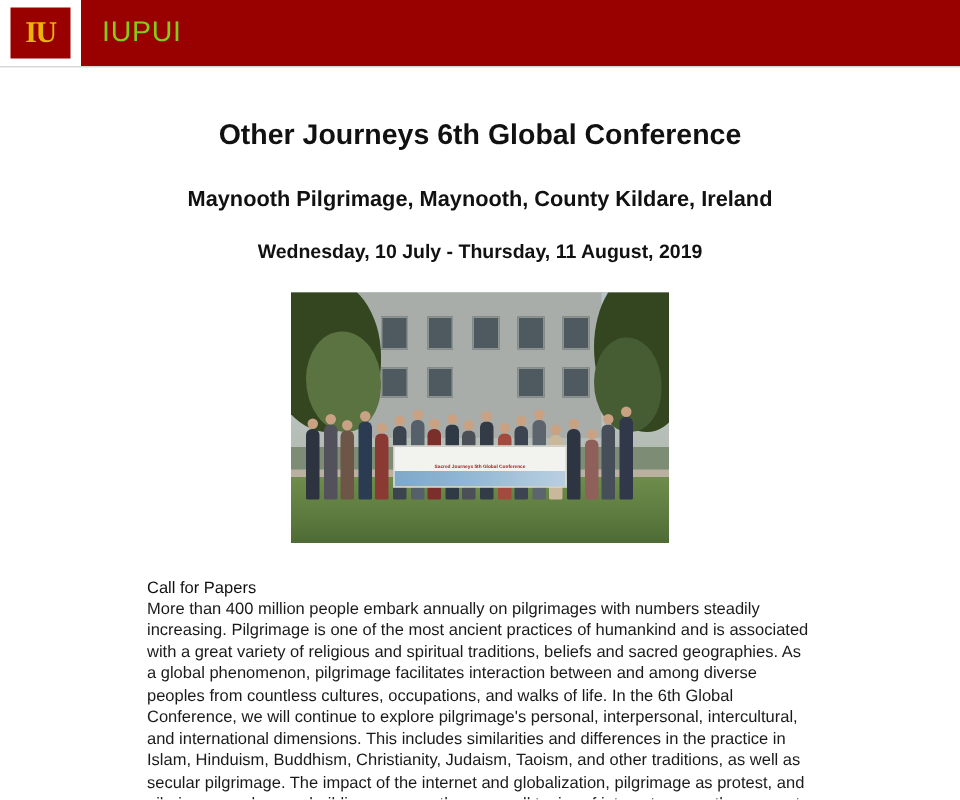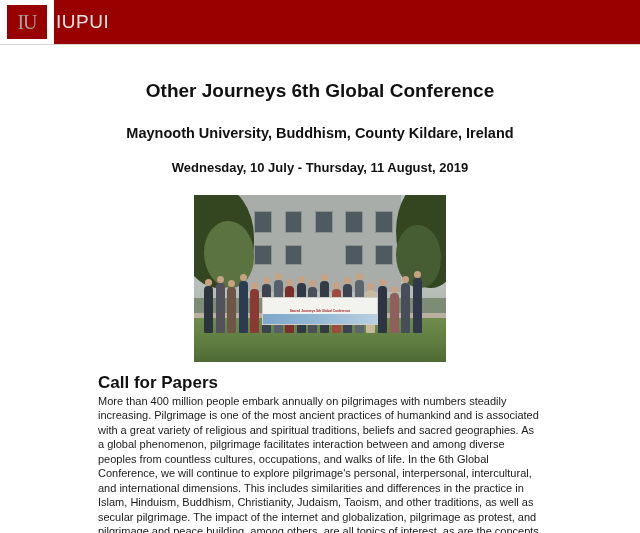--- a/index.html
+++ b/index.html
@@ -37,32 +37,32 @@
   }
   .logo-square {
     width: 40px;
     height: 34px;
     background: #990000;
     display: flex;
     align-items: center;
     justify-content: center;
   }
   .logo-iu {
-    color: #a3a3a3;
+    color: #eab308;
     font-family: "Liberation Serif", serif;
-    font-weight: normal;
+    font-weight: bold;
     font-size: 20px;
     line-height: 1;
     letter-spacing: -1px;
   }
   .wordmark {
-    color: #e5e5e5;
+    color: #84cc16;
     font-size: 19px;
     letter-spacing: 0.5px;
-    padding-left: 2px;
+    padding-left: 14px;
     font-weight: normal;
   }
   .header-rule {
     width: 100%;
     height: 1px;
     background: #d8d8d8;
   }
 
   
   .content {
@@ -196,24 +196,24 @@
   .banner-strip {
     position: absolute;
     left: 0; bottom: 0;
     width: 100%;
     height: 38%;
     background: linear-gradient(to right, #7fa8c9 0%, #8fb6d3 40%, #b9cfe0 100%);
   }
 
   
   .cfp-head {
-    font-size: 17px;
-    font-weight: bold;
+    font-size: 11px;
+    font-weight: normal;
     color: #111111;
-    margin: 11px 0 0 0;
+    margin: 24px 0 0 0;
   }
   .cfp-body {
     font-size: 11px;
     color: #1a1a1a;
     line-height: 1.32;
     margin: 1px 0 0 0;
     text-align: left;
   }
 </style>
 </head>
@@ -227,21 +227,21 @@
         <span class="logo-iu">IU</span>
       </div>
     </div>
     <div class="wordmark">IUPUI</div>
   </div>
   <div class="header-rule"></div>
 
   <div class="content">
 
     <h1 class="title">Other Journeys 6th Global Conference</h1>
-    <h2 class="subtitle">Maynooth University, Buddhism, County Kildare, Ireland</h2>
+    <h2 class="subtitle">Maynooth Pilgrimage, Maynooth, County Kildare, Ireland</h2>
     <h3 class="dates">Wednesday, 10 July - Thursday, 11 August, 2019</h3>
 
     <div class="photo-wrap">
       <div class="photo">
         <div class="bld"></div>
         <div class="bld-face"></div>
 
         <div class="win" style="left:24%;top:10%;width:7%;height:13%;"></div>
         <div class="win" style="left:36%;top:10%;width:7%;height:13%;"></div>
         <div class="win" style="left:48%;top:10%;width:7%;height:13%;"></div>

